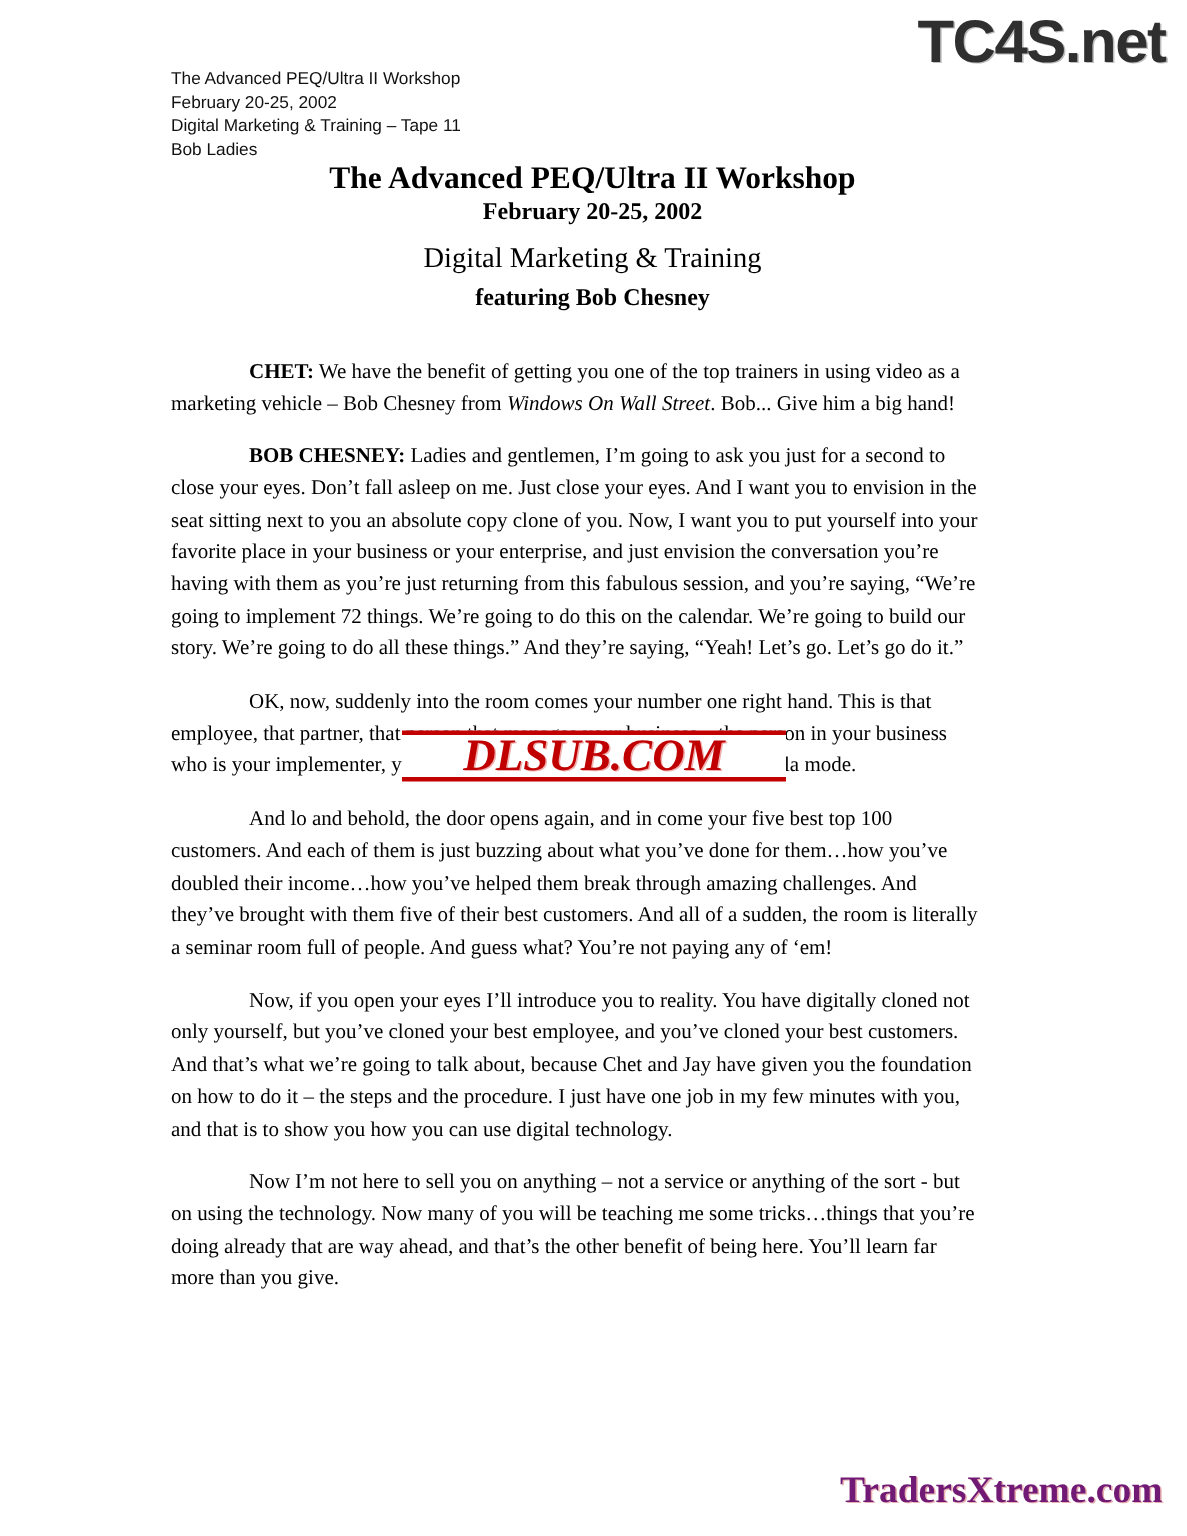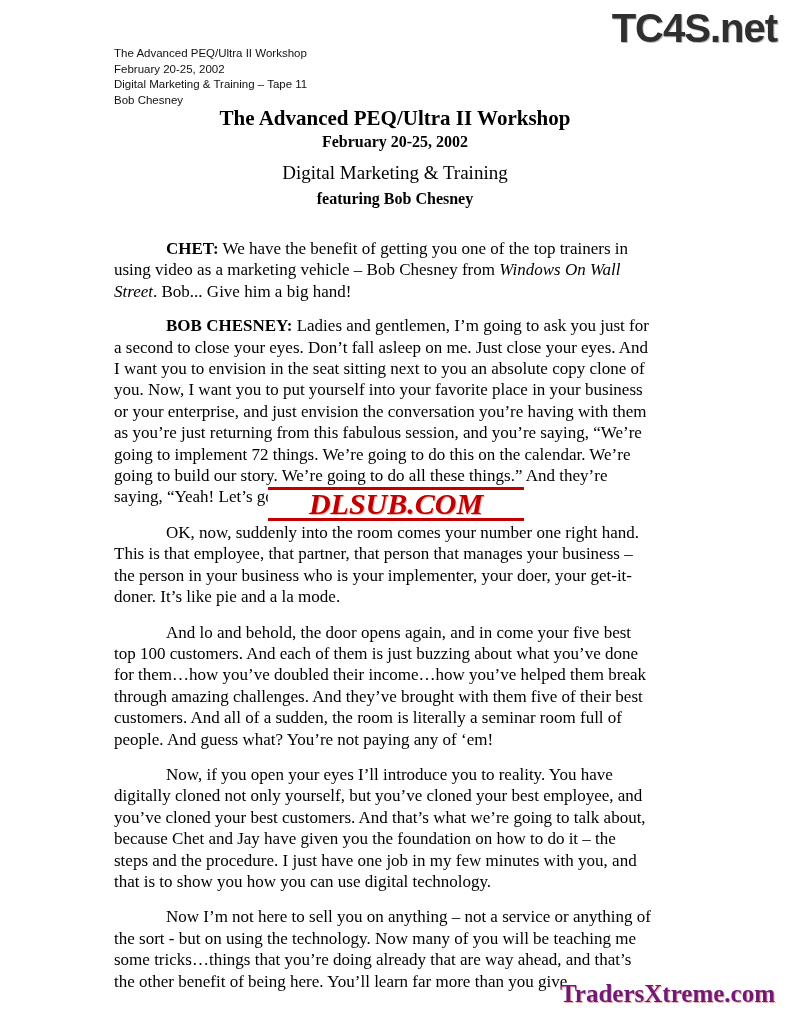--- a/index.html
+++ b/index.html
@@ -78,21 +78,21 @@
     line-height: 22px;
     margin-top: 2px;
   }
 
   
   .body-text {
     position: absolute;
     top: 238px;
     left: 114px;
     width: 540px;
-    font-size: 17px;
+    font-size: 14px;
     line-height: 21.4px;
     text-align: left;
   }
   .body-text p {
     margin: 0 0 14px 0;
     text-indent: 52px;
   }
   .body-text p.tight {
     margin-bottom: 13px;
   }
@@ -144,21 +144,21 @@
 </style>
 </head>
 <body>
 
 <div class="wm-top">TC4S.net</div>
 
 <div class="doc-head">
   <div>The Advanced PEQ/Ultra II Workshop</div>
   <div>February 20-25, 2002</div>
   <div>Digital Marketing &amp; Training – Tape 11</div>
-  <div>Bob Chesney</div>
+  <div>Bob Ladies</div>
 </div>
 
 <div class="title-block">
   <div class="t1">The Advanced PEQ/Ultra II Workshop</div>
   <div class="t2">February 20-25, 2002</div>
   <div class="t4">Digital Marketing &amp; Training</div>
   <div class="t5">featuring Bob Chesney</div>
 </div>
 
 <div class="body-text">

